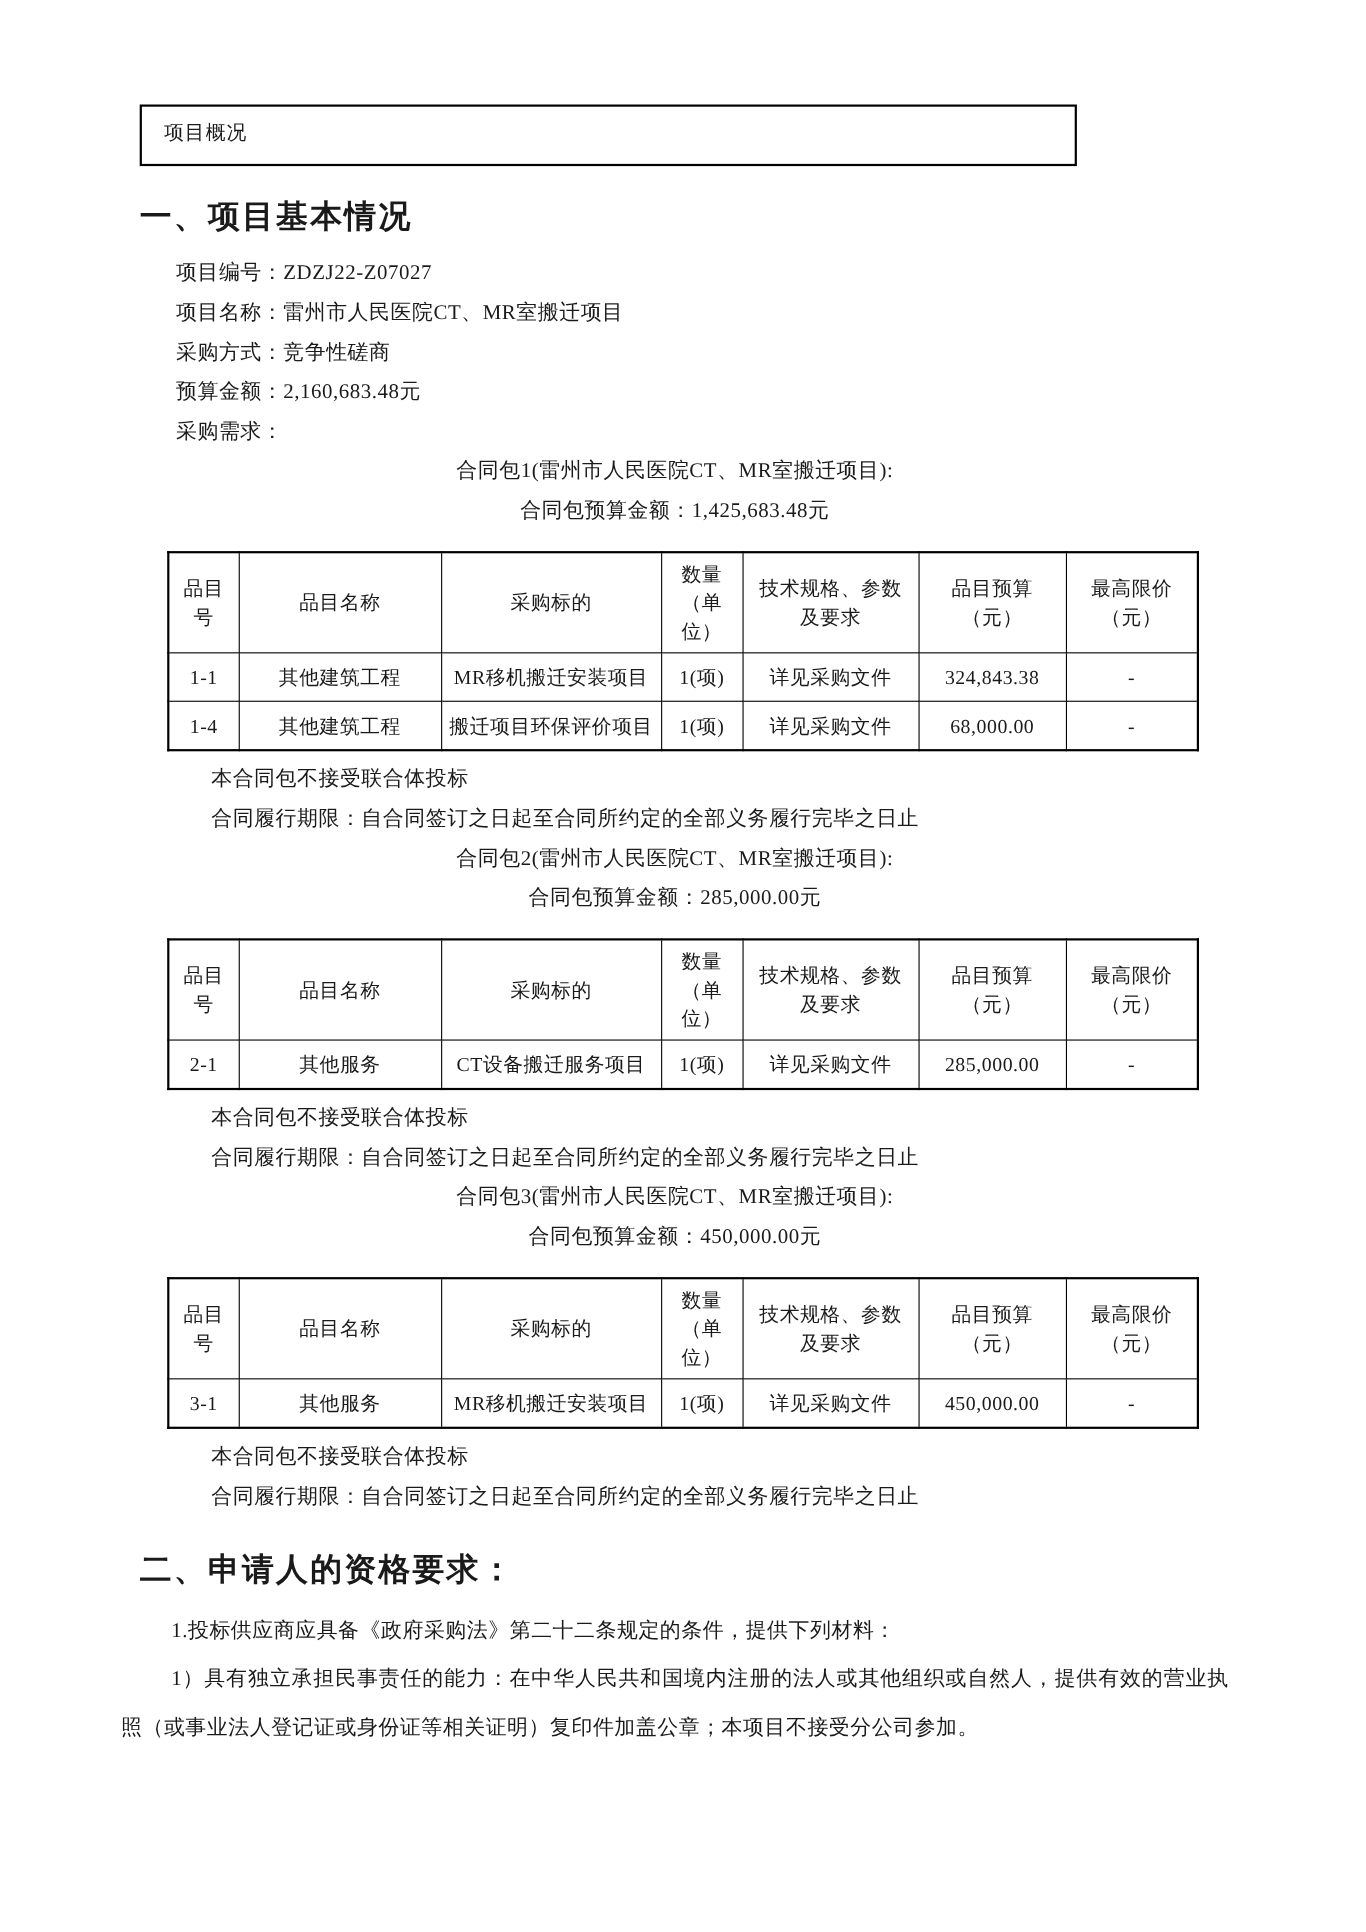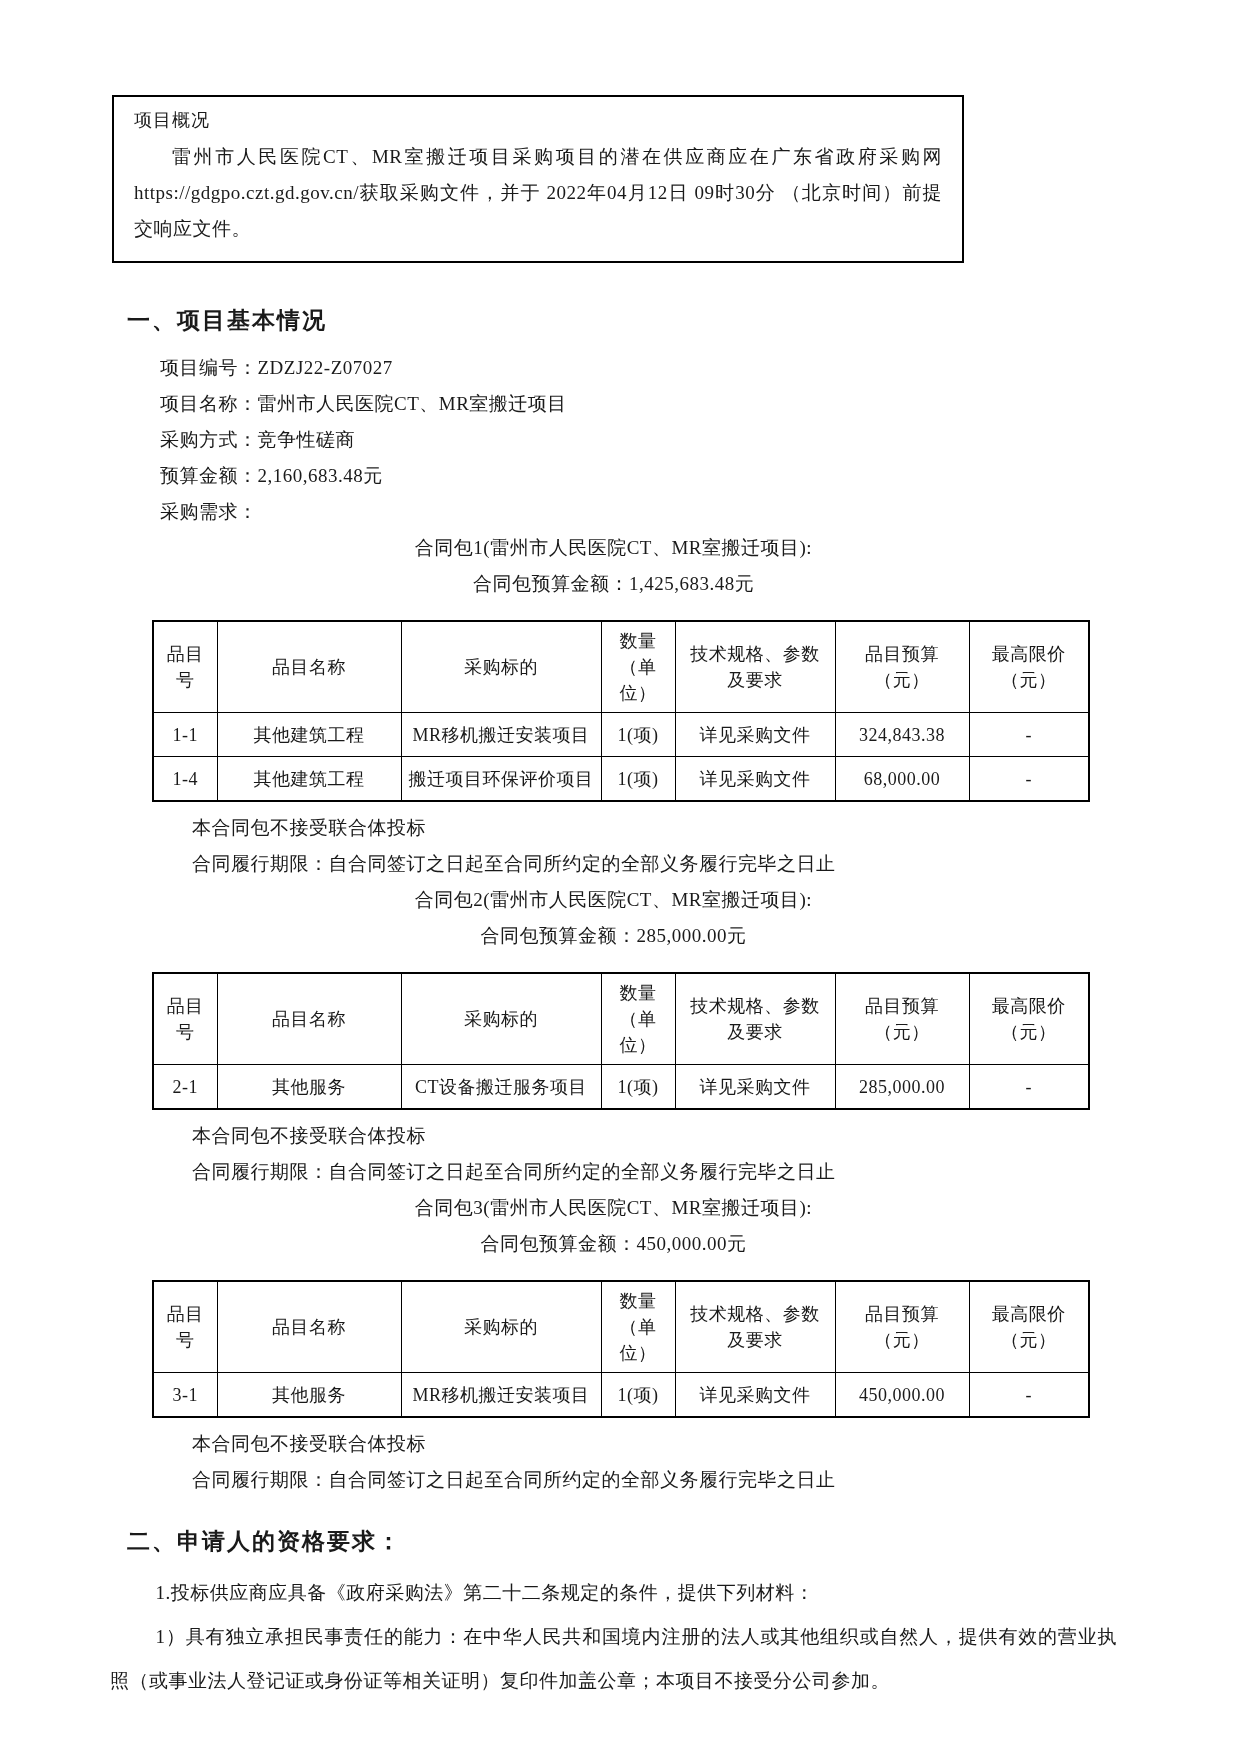--- a/index.html
+++ b/index.html
@@ -13,42 +13,42 @@
     overflow: hidden;
     box-sizing: border-box;
     padding: 95px 125px 0 110px;
     color: #1a1a1a;
     font-family: "Liberation Serif", "DejaVu Serif", serif;
     font-size: 19px;
   }
   .overview-box {
     border: 2px solid #000;
     width: 852px;
-    margin-left: 2px;
+    margin-left: 17px;
     box-sizing: border-box;
     padding: 8px 20px 14px 20px;
   }
   .overview-title {
     font-size: 18px;
     line-height: 30px;
     letter-spacing: 1px;
   }
   .overview-body {
     margin: 4px 0 0 0;
     text-indent: 2em;
     line-height: 36px;
     letter-spacing: 0.5px;
     text-align: justify;
   }
   .sec-heading {
     font-family: "Liberation Sans", "DejaVu Sans", sans-serif;
     font-weight: bold;
-    font-size: 23px;
+    font-size: 29px;
     letter-spacing: 2px;
-    margin: 42px 0 14px 17px;
+    margin: 26px 0 14px 17px;
   }
   .sec-heading.second { margin-top: 28px; }
   .field {
     margin-left: 50px;
     line-height: 36px;
     letter-spacing: 0.5px;
   }
   .pkg-line {
     line-height: 36px;
     letter-spacing: 0.5px;
@@ -95,21 +95,20 @@
     text-align: justify;
     line-height: 44px;
     letter-spacing: 0.5px;
   }
 </style>
 </head>
 <body>
 
 <div class="overview-box">
   <div class="overview-title">项目概况</div>
-  <p class="overview-body">雷州市人民医院CT、MR室搬迁项目采购项目的潜在供应商应在广东省政府采购网https://gdgpo.czt.gd.gov.cn/获取采购文件，并于 2022年04月12日 09时30分 （北京时间）前提交响应文件。</p>
 </div>
 
 <div class="sec-heading">一、项目基本情况</div>
 
 <div class="field">项目编号：ZDZJ22-Z07027</div>
 <div class="field">项目名称：雷州市人民医院CT、MR室搬迁项目</div>
 <div class="field">采购方式：竞争性磋商</div>
 <div class="field">预算金额：2,160,683.48元</div>
 <div class="field">采购需求：</div>
 

